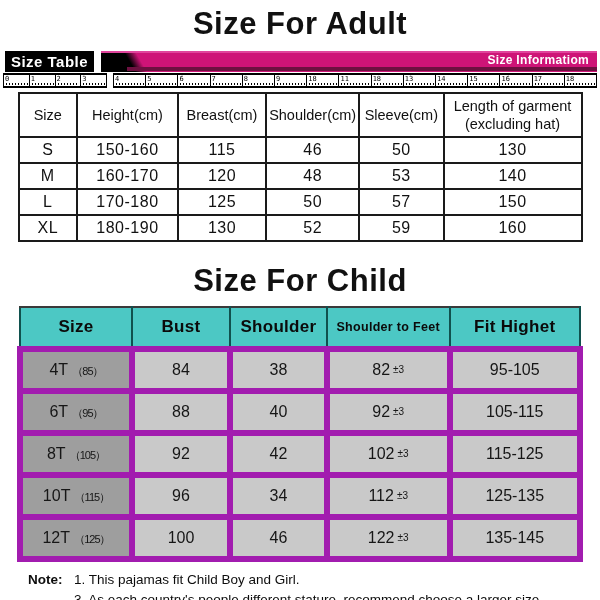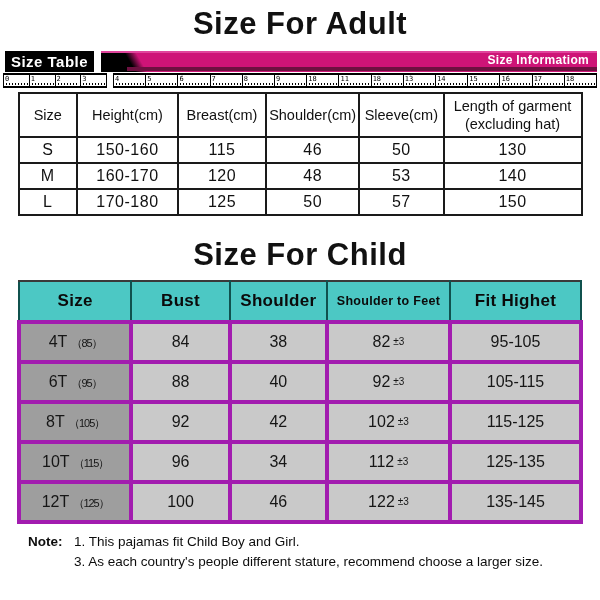--- a/index.html
+++ b/index.html
@@ -64,21 +64,21 @@
   .child-table{
     width:566px;margin:7px auto 0;border-collapse:collapse;table-layout:fixed;
     border:2px solid #3a3a3a;
   }
   .child-table th{
     background:#4cc8c4;border:2px solid #10514e;border-top-color:#3a3a3a;
     font-size:17px;font-weight:600;height:36px;color:#0b0b0b;letter-spacing:0.3px;
   }
   .child-table th:nth-child(4){font-size:12.5px;margin-left:38px;}
   .child-table td{
-    background:#c9c9c9;border:4px solid #a21caf;text-align:center;
+    background:#c9c9c9;border:6px solid #a21caf;text-align:center;
     font-size:16px;height:34px;color:#161616;
   }
   .child-table td.size-col{background:#9e9e9e;}
   .size-sub{font-size:11px;letter-spacing:-1px;}
   .tol{font-size:10px;vertical-align:2px;margin-left:3px;}
   
   .notes{margin:8px 0 0 28px;display:grid;grid-template-columns:46px 1fr;
     font-size:13.5px;line-height:1.45;color:#0d0d0d;}
   .note-label{font-weight:700;grid-column:1;}
   .note-lines{grid-column:2;}
@@ -201,20 +201,28 @@
           <td>140</td>
         </tr>
         <tr>
           <td>L</td>
           <td>170-180</td>
           <td>125</td>
           <td>50</td>
           <td>57</td>
           <td>150</td>
         </tr>
+        <tr>
+          <td>XL</td>
+          <td>180-190</td>
+          <td>130</td>
+          <td>52</td>
+          <td>59</td>
+          <td>160</td>
+        </tr>
       </tbody>
   </table>
 
   <h1 class="big-title title-child">Size For Child</h1>
 
   <table class="child-table">
     <colgroup>
       <col style="width:20.0%">
         <col style="width:17.5%">
         <col style="width:17.3%">

